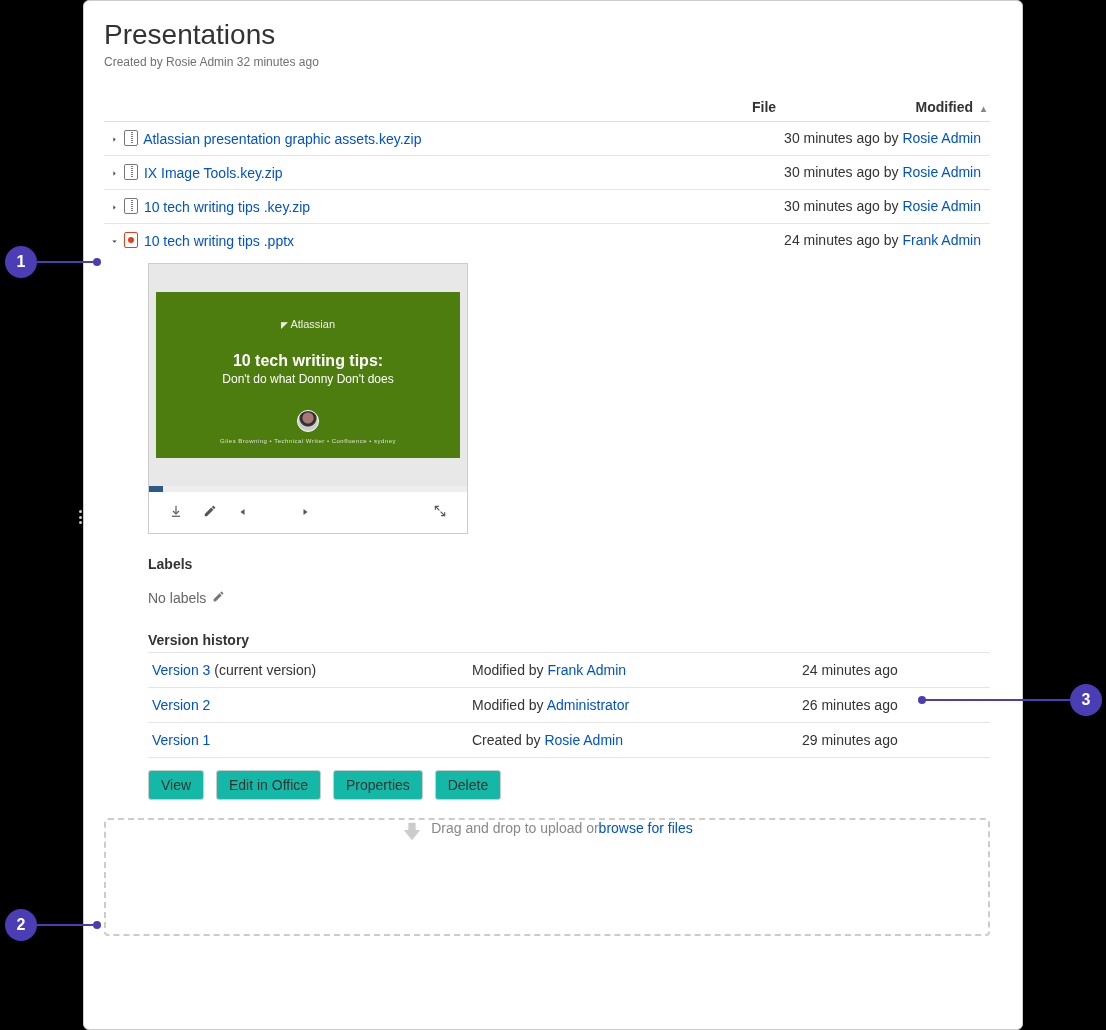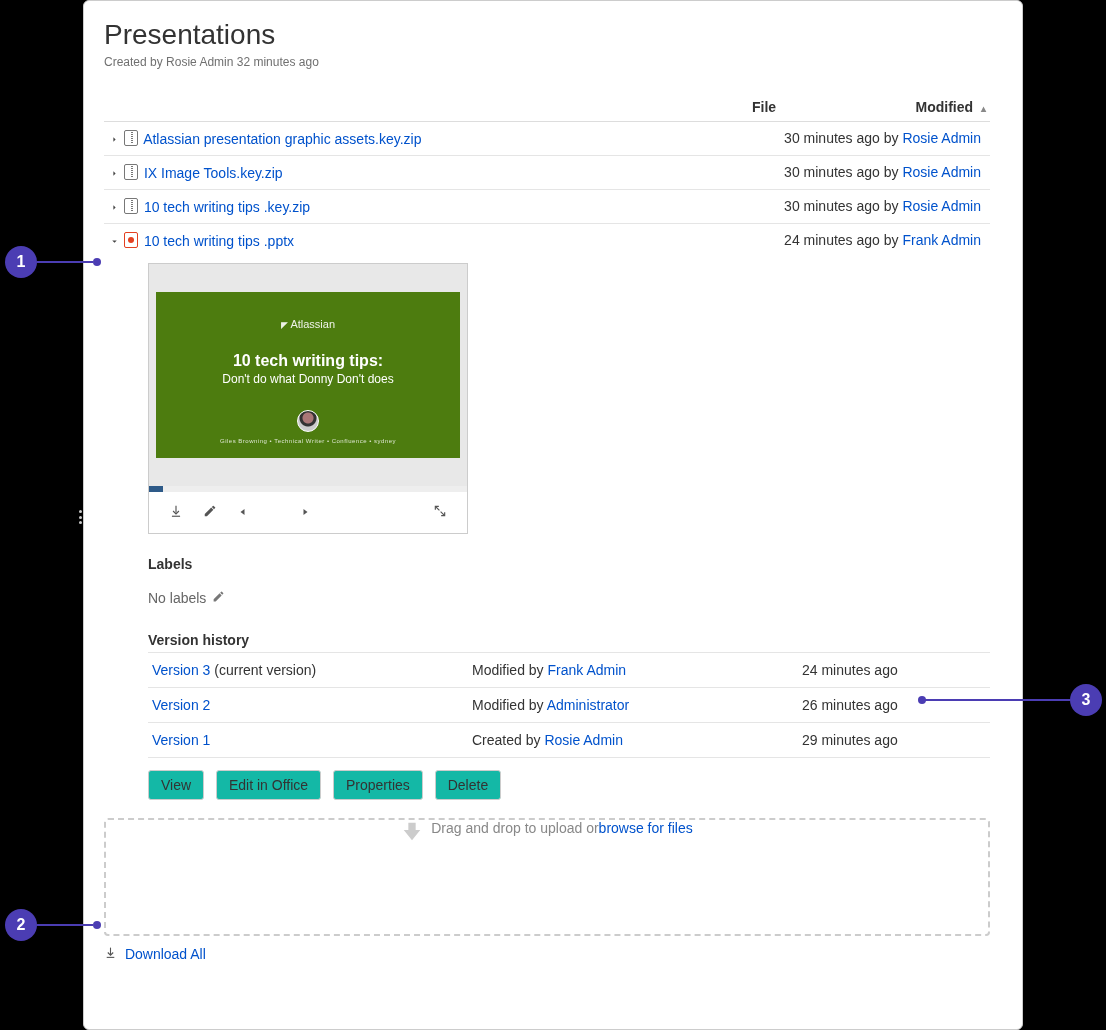--- a/index.html
+++ b/index.html
@@ -355,23 +355,13 @@
     <span class="arrowdown">
       <svg width="22" height="22" viewBox="0 0 24 24" fill="#ccc">
           <path d="M12 3l0 0 0 0z"></path>
           <path d="M8 3h8v8h5L12 22 3 11h5z"></path>
         </svg>
     </span>
     <span>Drag and drop to upload or </span>
     <a href="#" class="link">browse for files</a>
   </div>
 
-  <div class="dlall">
-    <span class="dlicon">
-      <svg width="13" height="13" viewBox="0 0 24 24" fill="none" stroke="#555" stroke-width="2">
-          <path d="M12 3v12"></path>
-          <path d="M7 12l5 5 5-5"></path>
-          <path d="M5 21h14"></path>
-        </svg>
-    </span>
-    <a href="#" class="link">Download All</a>
-  </div>
 </div>
 
 </body></html>

